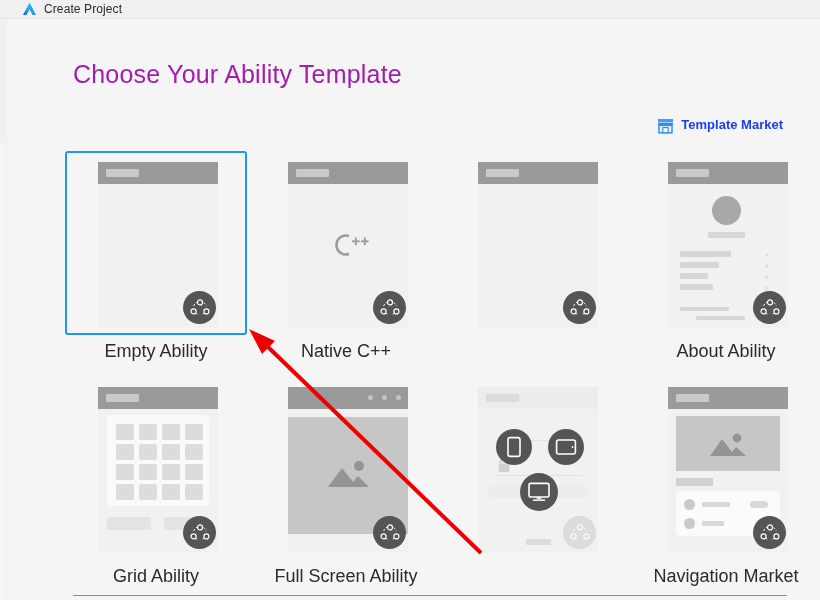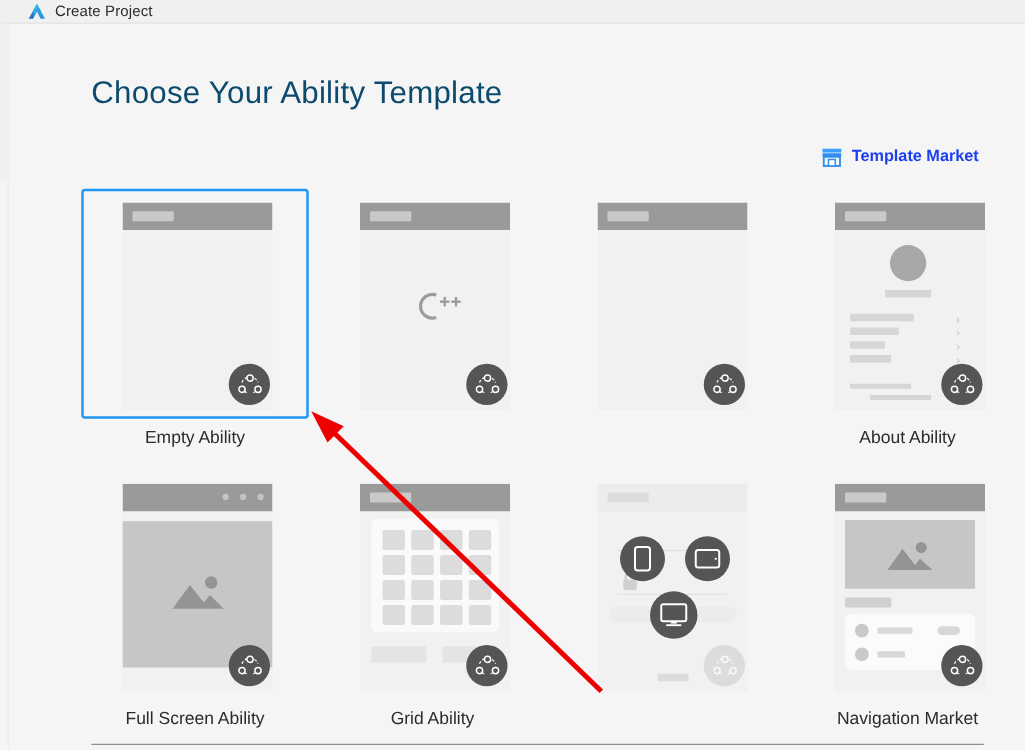--- a/index.html
+++ b/index.html
@@ -31,21 +31,21 @@
   .left-rail-top {
     position: absolute; top: 0; left: 0; width: 7px; height: 124px;
     background: #f0f0f0;
   }
 
   
   .content { position: absolute; top: 19px; left: 8px; width: 812px; height: 581px; }
 
   .page-title {
     position: absolute; left: 65px; top: 41px;
-    font-size: 25px; font-weight: 400; color: #0c4a6e;
+    font-size: 25px; font-weight: 400; color: #a21caf;
     letter-spacing: .2px; white-space: nowrap;
   }
 
   .market-link {
     position: absolute; right: 37px; top: 99px;
     display: flex; align-items: flex-start; gap: 7px;
     cursor: pointer; text-decoration: none;
   }
   .market-label {
     font-size: 13px; font-weight: bold; color: #1a3ef0; line-height: 1;
@@ -68,21 +68,21 @@
     position: absolute; left: 0; top: 0;
     width: 182px; height: 184px;
     border: 2px solid transparent; border-radius: 3px;
     background: transparent;
     cursor: pointer;
   }
   .card.selected { border-color: #2196f3; }
 
   .card-label {
     position: absolute; left: 0; top: 190px; width: 182px;
-    text-align: center; font-size: 14px; color: #2b2b2b;
+    text-align: center; font-size: 18px; color: #2b2b2b;
     line-height: 1.2; white-space: nowrap;
   }
 
   
   .mock {
     position: absolute; left: 31px; top: 9px;
     width: 120px; height: 166px;
     background: #f1f1f1; overflow: hidden;
   }
 
@@ -219,20 +219,21 @@
                 <path d="M17.4 13.5 A7 7 0 0 1 13.6 17.1" fill="none" stroke="#fff" stroke-width="1" stroke-dasharray="2.2 1.6"></path>
                 <path d="M8.4 17.1 A7 7 0 0 1 4.6 13.5" fill="none" stroke="#fff" stroke-width="1" stroke-dasharray="2.2 1.6"></path>
                 <path d="M4.6 9 A7 7 0 0 1 11 4.5" fill="none" stroke="#fff" stroke-width="1" stroke-dasharray="2.2 1.6"></path>
                 <circle cx="11" cy="5.4" r="2.5" fill="#555" stroke="#fff" stroke-width="1.2"></circle>
                 <circle cx="4.6" cy="14.4" r="2.5" fill="#555" stroke="#fff" stroke-width="1.2"></circle>
                 <circle cx="17.4" cy="14.4" r="2.5" fill="#555" stroke="#fff" stroke-width="1.2"></circle>
               </svg>
             </div>
           </div>
         </div>
+        <div class="card-label">Native C++</div>
       </div>
 
       <div class="cell">
         <div class="card">
           <div class="mock">
             <div class="mock-header">
               <div class="mock-pill"></div>
             </div>
             <div class="badge">
               <svg width="22" height="22" viewBox="0 0 22 22">
@@ -277,52 +278,20 @@
                 <path d="M8.4 17.1 A7 7 0 0 1 4.6 13.5" fill="none" stroke="#fff" stroke-width="1" stroke-dasharray="2.2 1.6"></path>
                 <path d="M4.6 9 A7 7 0 0 1 11 4.5" fill="none" stroke="#fff" stroke-width="1" stroke-dasharray="2.2 1.6"></path>
                 <circle cx="11" cy="5.4" r="2.5" fill="#555" stroke="#fff" stroke-width="1.2"></circle>
                 <circle cx="4.6" cy="14.4" r="2.5" fill="#555" stroke="#fff" stroke-width="1.2"></circle>
                 <circle cx="17.4" cy="14.4" r="2.5" fill="#555" stroke="#fff" stroke-width="1.2"></circle>
               </svg>
             </div>
           </div>
         </div>
         <div class="card-label">About Ability</div>
-      </div>
-
-      <div class="cell">
-        <div class="card">
-          <div class="mock">
-            <div class="mock-header">
-              <div class="header-dots">
-                  <i></i>
-                  <i></i>
-                  <i></i>
-                </div>
-            </div>
-            <div class="img-ph" style="left:0;top:30px;width:120px;height:117px;">
-              <svg style="position:absolute;left:38px;top:40px;" width="45" height="36" viewBox="0 0 45 36">
-                <circle cx="33" cy="9" r="5" fill="#949494"></circle>
-                <path d="M2 30 L16 11 L27 25 L32 19 L43 30 Z" fill="#949494"></path>
-              </svg>
-            </div>
-            <div class="badge">
-              <svg width="22" height="22" viewBox="0 0 22 22">
-                <path d="M11 4.5 A7 7 0 0 1 17.4 9" fill="none" stroke="#fff" stroke-width="1" stroke-dasharray="2.2 1.6"></path>
-                <path d="M17.4 13.5 A7 7 0 0 1 13.6 17.1" fill="none" stroke="#fff" stroke-width="1" stroke-dasharray="2.2 1.6"></path>
-                <path d="M8.4 17.1 A7 7 0 0 1 4.6 13.5" fill="none" stroke="#fff" stroke-width="1" stroke-dasharray="2.2 1.6"></path>
-                <path d="M4.6 9 A7 7 0 0 1 11 4.5" fill="none" stroke="#fff" stroke-width="1" stroke-dasharray="2.2 1.6"></path>
-                <circle cx="11" cy="5.4" r="2.5" fill="#555" stroke="#fff" stroke-width="1.2"></circle>
-                <circle cx="4.6" cy="14.4" r="2.5" fill="#555" stroke="#fff" stroke-width="1.2"></circle>
-                <circle cx="17.4" cy="14.4" r="2.5" fill="#555" stroke="#fff" stroke-width="1.2"></circle>
-              </svg>
-            </div>
-          </div>
-        </div>
-        <div class="card-label">Full Screen Ability</div>
       </div>
 
       <div class="cell">
         <div class="card">
           <div class="mock">
             <div class="mock-header">
               <div class="mock-pill"></div>
             </div>
             <div class="panel" style="left:9px;top:28px;width:102px;height:91px;">
               <div class="sq" style="left:9px;top:9px;width:18px;height:16px;"></div>
@@ -356,20 +325,52 @@
               </svg>
             </div>
           </div>
         </div>
         <div class="card-label">Grid Ability</div>
       </div>
 
       <div class="cell">
         <div class="card">
           <div class="mock">
+            <div class="mock-header">
+              <div class="header-dots">
+                  <i></i>
+                  <i></i>
+                  <i></i>
+                </div>
+            </div>
+            <div class="img-ph" style="left:0;top:30px;width:120px;height:117px;">
+              <svg style="position:absolute;left:38px;top:40px;" width="45" height="36" viewBox="0 0 45 36">
+                <circle cx="33" cy="9" r="5" fill="#949494"></circle>
+                <path d="M2 30 L16 11 L27 25 L32 19 L43 30 Z" fill="#949494"></path>
+              </svg>
+            </div>
+            <div class="badge">
+              <svg width="22" height="22" viewBox="0 0 22 22">
+                <path d="M11 4.5 A7 7 0 0 1 17.4 9" fill="none" stroke="#fff" stroke-width="1" stroke-dasharray="2.2 1.6"></path>
+                <path d="M17.4 13.5 A7 7 0 0 1 13.6 17.1" fill="none" stroke="#fff" stroke-width="1" stroke-dasharray="2.2 1.6"></path>
+                <path d="M8.4 17.1 A7 7 0 0 1 4.6 13.5" fill="none" stroke="#fff" stroke-width="1" stroke-dasharray="2.2 1.6"></path>
+                <path d="M4.6 9 A7 7 0 0 1 11 4.5" fill="none" stroke="#fff" stroke-width="1" stroke-dasharray="2.2 1.6"></path>
+                <circle cx="11" cy="5.4" r="2.5" fill="#555" stroke="#fff" stroke-width="1.2"></circle>
+                <circle cx="4.6" cy="14.4" r="2.5" fill="#555" stroke="#fff" stroke-width="1.2"></circle>
+                <circle cx="17.4" cy="14.4" r="2.5" fill="#555" stroke="#fff" stroke-width="1.2"></circle>
+              </svg>
+            </div>
+          </div>
+        </div>
+        <div class="card-label">Full Screen Ability</div>
+      </div>
+
+      <div class="cell">
+        <div class="card">
+          <div class="mock">
             <div class="mock-header light">
               <div class="mock-pill light"></div>
             </div>
             <div class="bar" style="left:16px;top:53px;width:88px;height:1px;background:#e2e2e2;"></div>
             <div class="bar" style="left:16px;top:88px;width:88px;height:1px;background:#e2e2e2;"></div>
             <svg style="position:absolute;left:19px;top:70px;" width="14" height="16" viewBox="0 0 14 16">
               <path d="M3.6 7 V4.6 a3.4 3.4 0 0 1 6.8 0 V7" fill="none" stroke="#d0d0d0" stroke-width="2"></path>
               <rect x="1.6" y="6.6" width="10.8" height="8.4" rx="1.4" fill="#d0d0d0"></rect>
             </svg>
             <div class="bar" style="left:9px;top:98px;width:102px;height:13px;background:#ececec;border-radius:7px;"></div>

